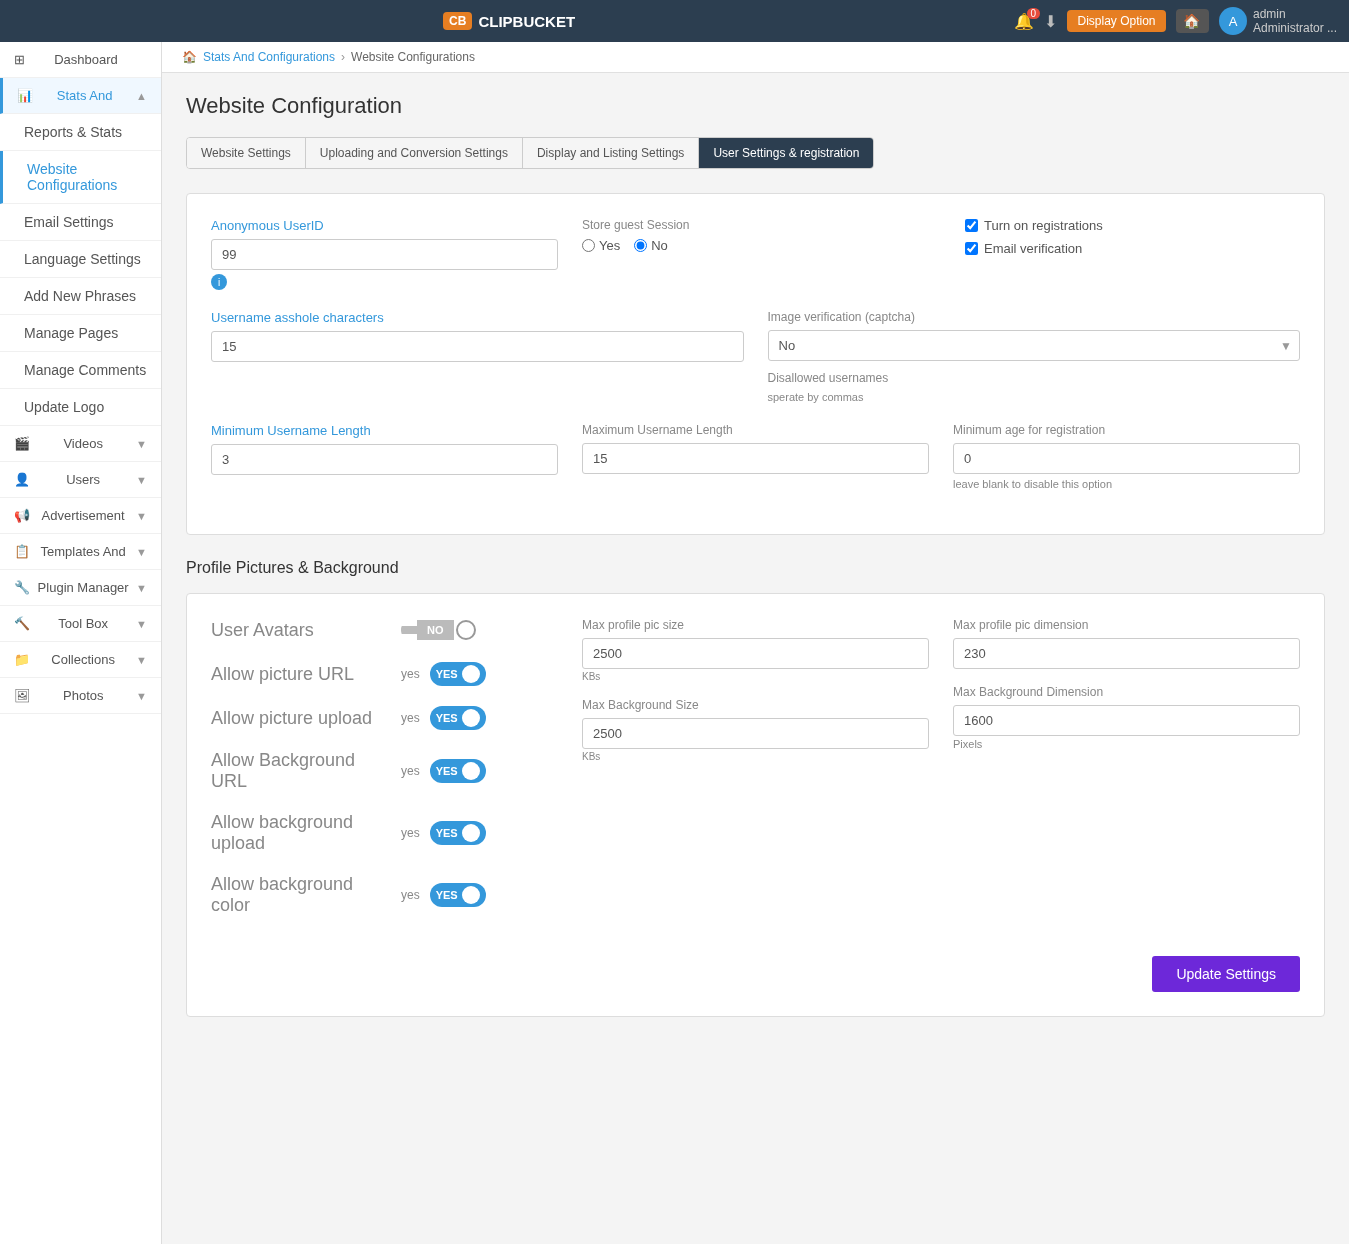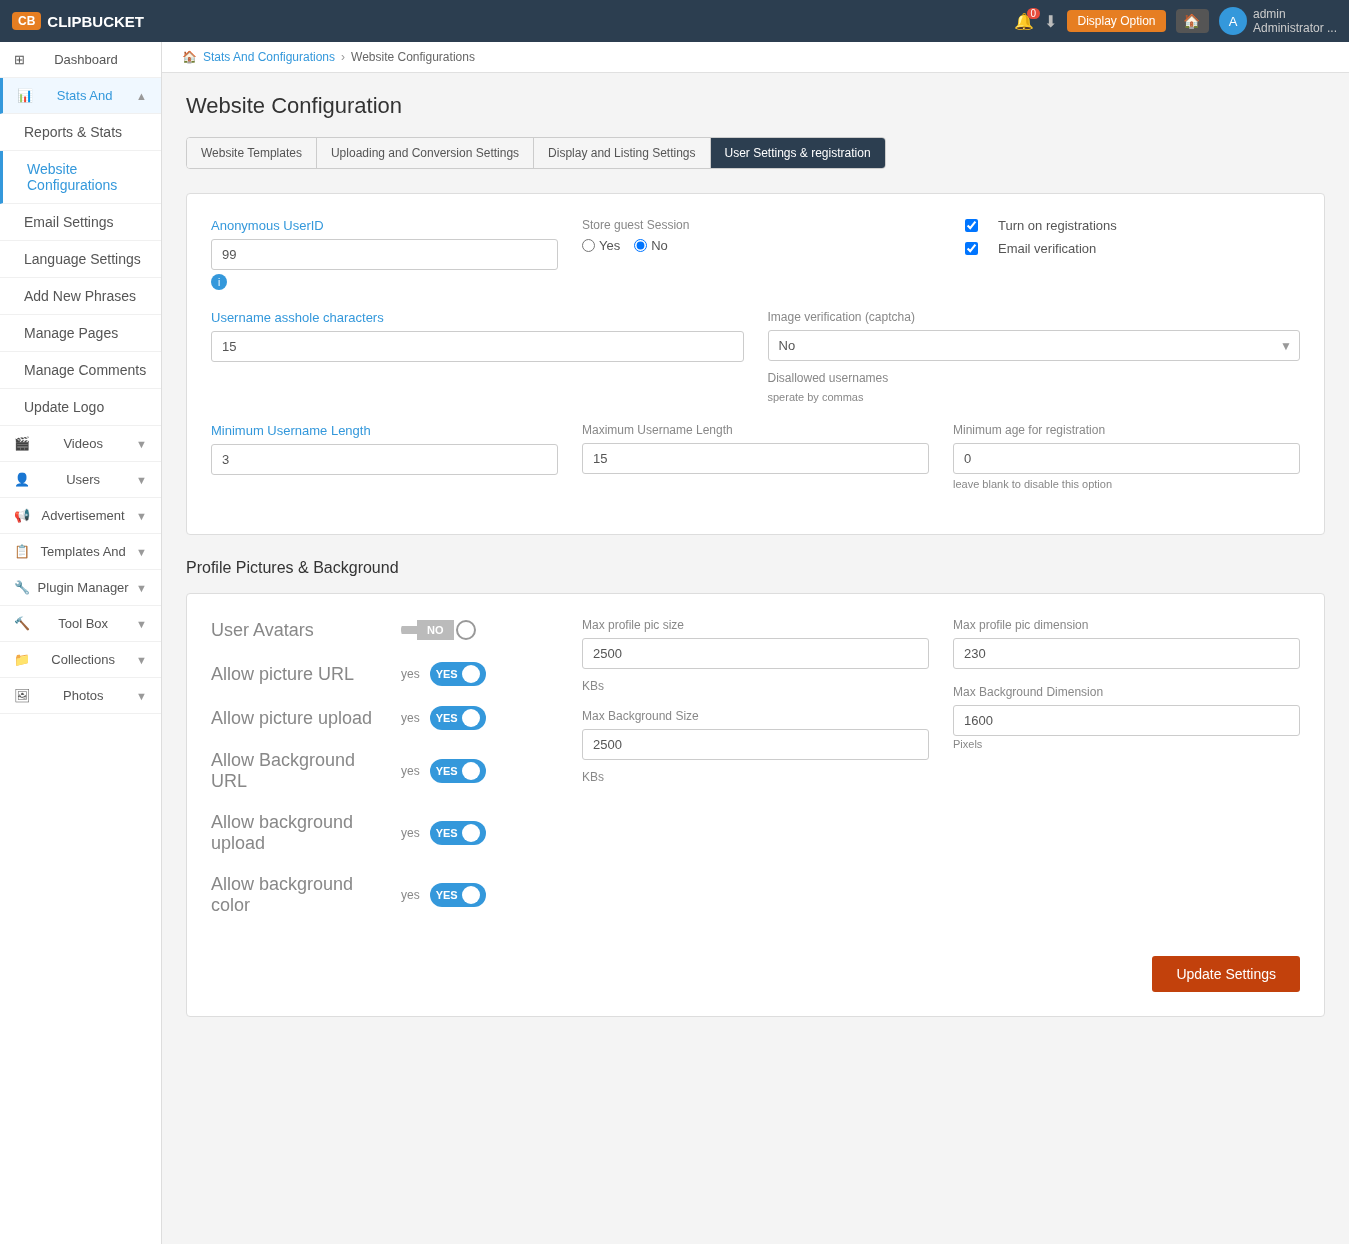--- a/index.html
+++ b/index.html
@@ -15,20 +15,21 @@
       gap: 8px;
     }
     .logo-area {
       display: flex;
       align-items: center;
       gap: 6px;
       color: #fff;
       font-weight: bold;
       font-size: 15px;
       flex: 1;
+      justify-content: center;
     }
     .logo-box {
       background: #e67e22;
       border-radius: 4px;
       padding: 2px 6px;
       font-size: 12px;
       font-weight: bold;
       color: #fff;
     }
     .top-nav-icons { display: flex; align-items: center; gap: 10px; }
@@ -123,21 +124,21 @@
       position: absolute; right: 8px; top: 50%; transform: translateY(-50%);
       color: #999; pointer-events: none; font-size: 12px;
     }
     .hint-text { font-size: 11px; color: #888; margin-top: 4px; }
 
     
     .radio-group { display: flex; gap: 14px; align-items: center; margin-top: 6px; }
     .radio-label { display: flex; align-items: center; gap: 4px; font-size: 13px; color: #555; cursor: pointer; }
 
     
-    .checkbox-item { display: flex; align-items: center; gap: 20px; margin-bottom: 8px; padding-left: 12px; }
+    .checkbox-item { display: flex; align-items: center; gap: 6px; margin-bottom: 8px; padding-left: 12px; }
     .checkbox-item label { font-size: 13px; color: #555; cursor: pointer; }
 
     
     .info-icon {
       display: inline-flex; align-items: center; justify-content: center;
       width: 16px; height: 16px; border-radius: 50%; background: #3498db;
       color: #fff; font-size: 10px; cursor: pointer; margin-top: 4px;
     }
 
     
@@ -146,33 +147,33 @@
     .toggle-yes { font-size: 12px; color: #888; }
     .toggle-switch {
       display: inline-flex; align-items: center; border-radius: 20px; overflow: hidden;
       cursor: pointer; font-size: 11px; font-weight: bold;
     }
     .toggle-off { background: #bbb; color: #fff; padding: 4px 8px; }
 
     
     .update-btn-row { display: flex; justify-content: flex-end; margin-top: 20px; }
     .update-btn {
-      background: #c2410c; color: #fff; border: none; padding: 10px 24px;
+      background: #6d28d9; color: #fff; border: none; padding: 10px 24px;
       border-radius: 3px; cursor: pointer; font-size: 14px;
     }
 
     
     .profile-section-title { font-size: 16px; font-weight: normal; color: #333; margin: 24px 0 16px; }
 
     .cols-3 { display: flex; gap: 24px; }
     .col-left { flex: 1; }
     .col-mid { flex: 1; }
     .col-right { flex: 1; }
 
-    .kbs-text { font-size: 12px; color: #888; margin-top: 10px; }
+    .kbs-text { font-size: 10px; color: #888; margin-top: 2px; }
     .pixels-text { font-size: 11px; color: #888; margin-top: 2px; }
   </style>
 </head>
 <body>
 
 <div class="top-nav">
   <div class="logo-area">
     <span class="logo-box">
       <span>CB</span>
     </span>
@@ -281,21 +282,21 @@
       <span>🏠</span>
       <span class="breadcrumb-link">Stats And Configurations</span>
       <span class="breadcrumb-sep">›</span>
       <span>Website Configurations</span>
     </div>
 
     <div class="page-body">
       <h1 class="page-title">Website Configuration</h1>
 
       <div class="tabs-row">
-        <button class="tab-btn">Website Templates</button>
+        <button class="tab-btn">Website Settings</button>
         <button class="tab-btn">Uploading and Conversion Settings</button>
         <button class="tab-btn">Display and Listing Settings</button>
         <button class="tab-btn active">User Settings &amp; registration</button>
       </div>
 
       <div class="form-section">
 
         <div class="form-row">
           <div class="form-col">
             <label class="form-label-blue">Anonymous UserID</label>

